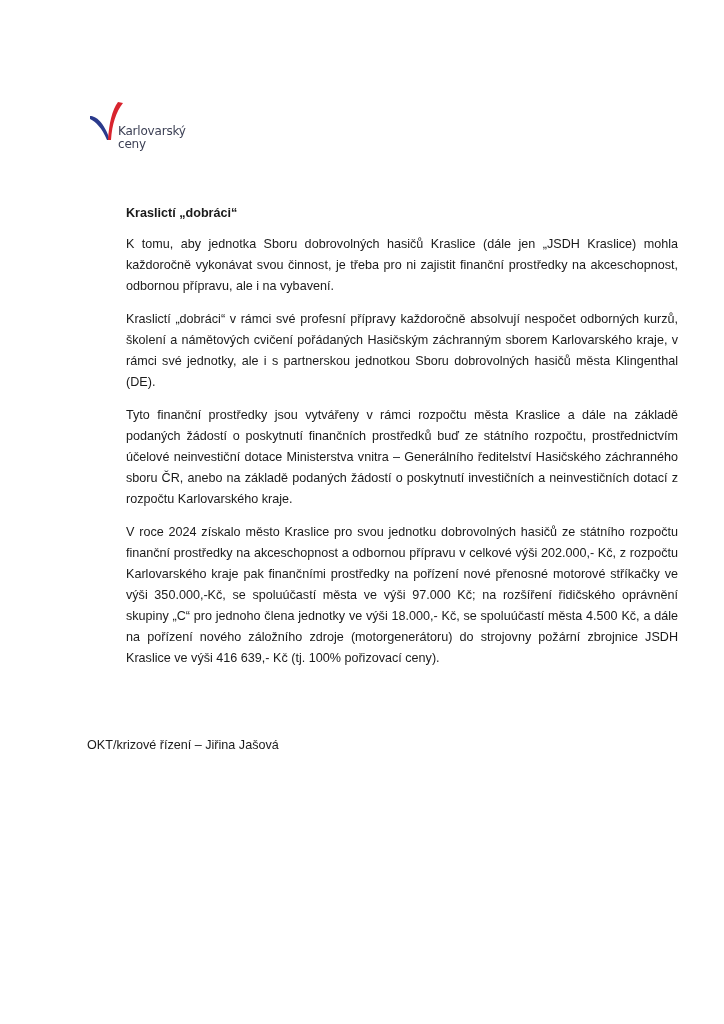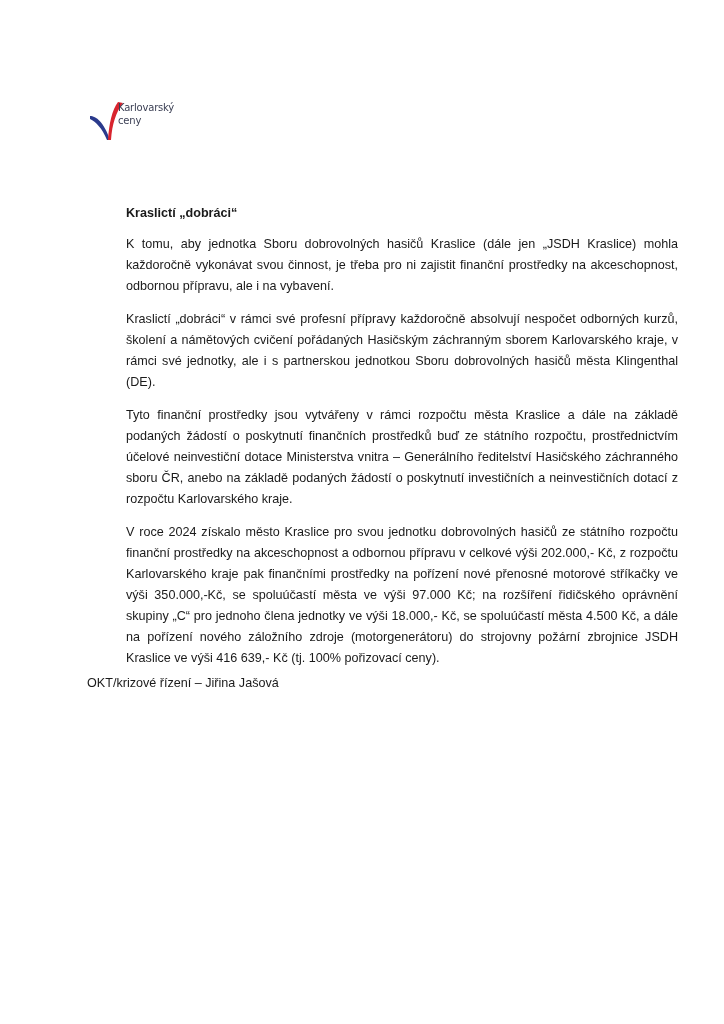--- a/index.html
+++ b/index.html
@@ -25,23 +25,23 @@
     .logo svg.mark {
       position: absolute;
       left: 0;
       top: 0;
       width: 36px;
       height: 42px;
     }
     .logo .logo-text {
       position: absolute;
       left: 30px;
-      top: 1px;
+      top: 25px;
       font-family: "DejaVu Sans", sans-serif;
-      font-size: 10px;
+      font-size: 12px;
       line-height: 13px;
       color: #3b3f54;
       letter-spacing: -0.2px;
     }
     .content {
       position: absolute;
       left: 87px;
       top: 204px;
       width: 552px;
       font-size: 12.6px;
@@ -57,21 +57,21 @@
     .para {
       margin: 0 0 12px 0;
       text-align: justify;
     }
     .para.nojust {
       text-align: left;
     }
     .signature {
       position: absolute;
       left: 87px;
-      top: 674px;
+      top: 736px;
       font-size: 12.6px;
       line-height: 18px;
     }
   </style>
 </head>
 <body>
 
 <div class="logo">
   <svg class="mark" viewBox="0 0 36 42">
     <path d="M2 16 C8 16 16 22 22 40 L19 40 C14 28 8 22 2 19 Z" fill="#2a3a8c"></path>

